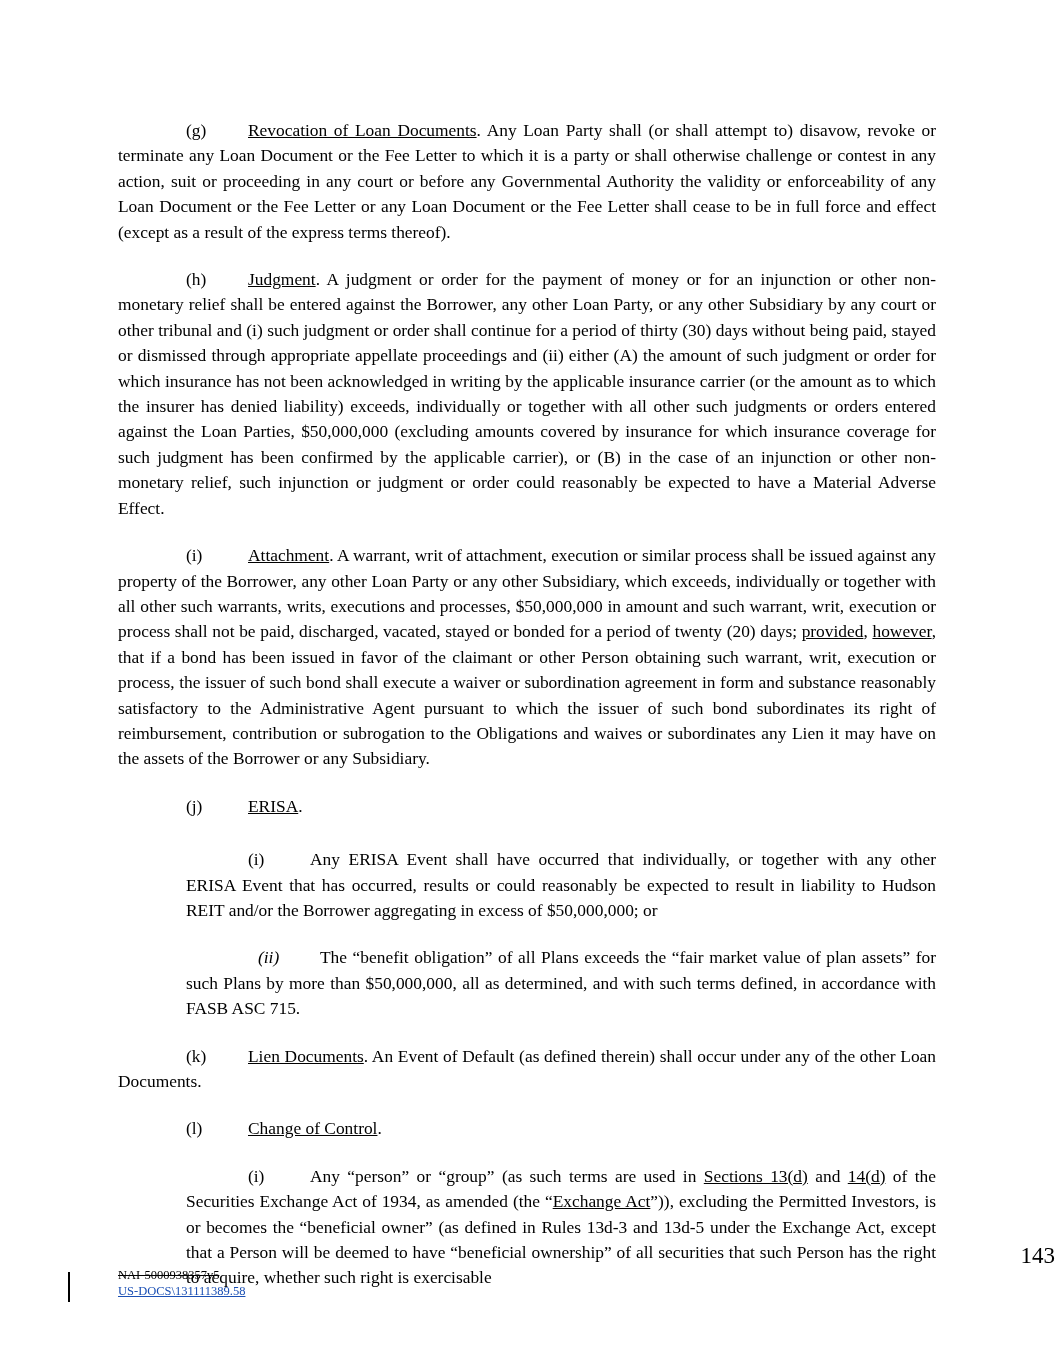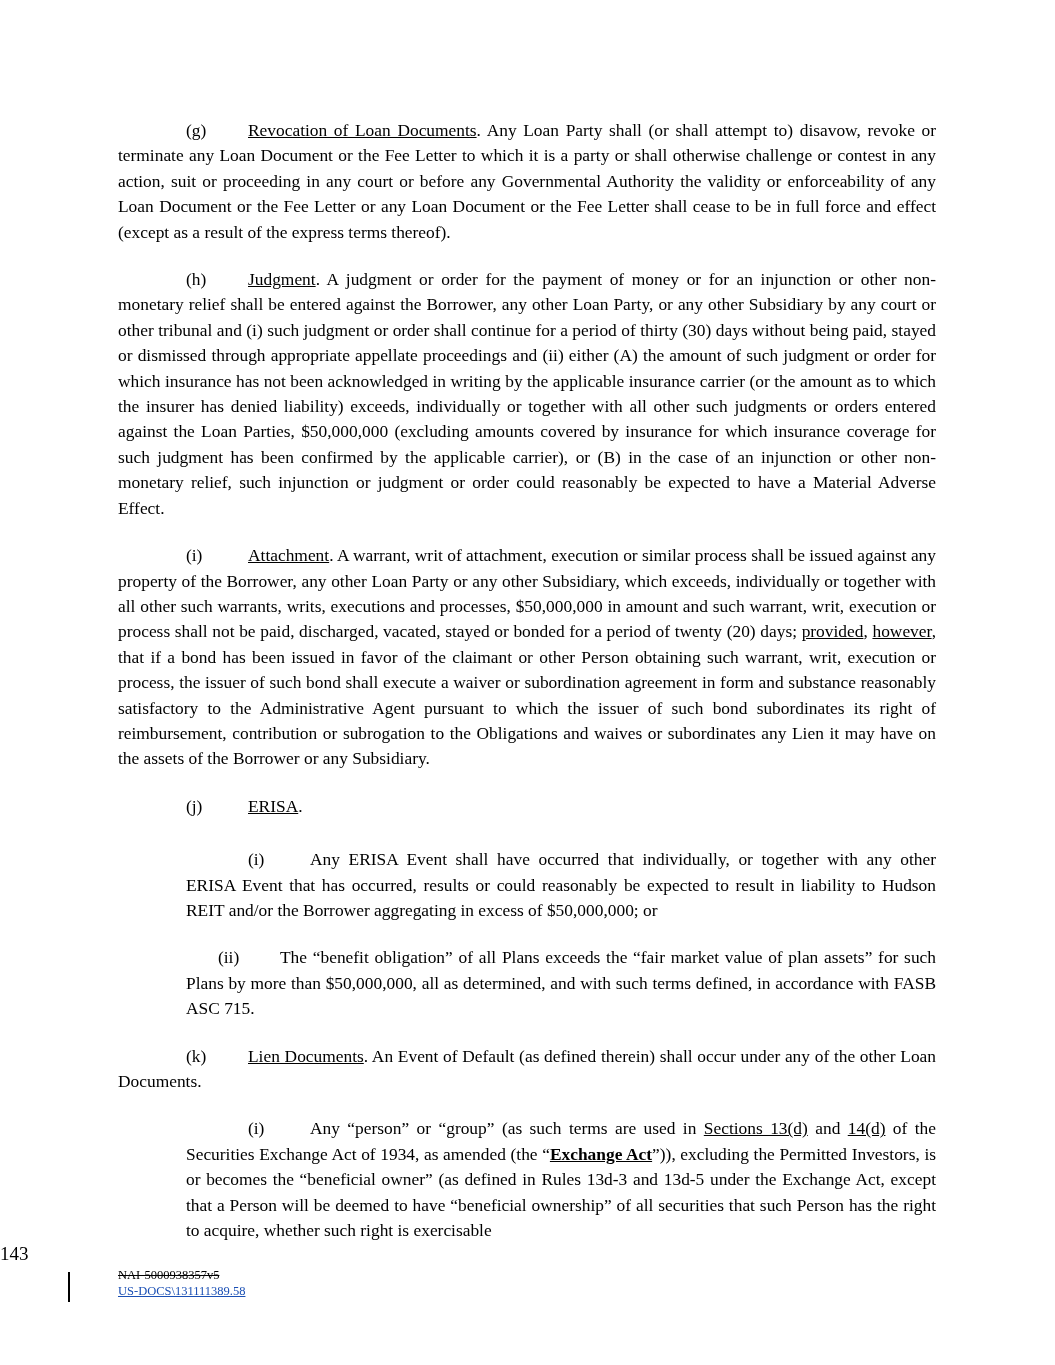--- a/index.html
+++ b/index.html
@@ -41,29 +41,29 @@
   .sub p.para { text-align: justify; }
   .marker {
     display: inline-block;
     width: 62px;
   }
   .marker-sub {
     display: inline-block;
     width: 62px;
   }
   u, .u { text-decoration: underline; }
-  .b { font-weight: bold; }
+  .b { font-weight: normal; }
 
   .pagenum {
     position: absolute;
     top: 1243px;
     left: 0;
     width: 1055px;
-    text-align: left;
-    font-size: 19px;
+    text-align: right;
+    font-size: 23px;
   }
   .footer {
     position: absolute;
     left: 118px;
     top: 1268px;
     font-family: "Liberation Serif", "DejaVu Serif", serif;
     font-size: 12.5px;
     line-height: 1.25;
   }
   .footer .strike {
@@ -103,28 +103,31 @@
 
     <p class="para" style="margin-bottom:28px;">
       <span class="marker" style="margin-left:68px;">(j)</span><span class="u">ERISA</span><span>.</span>
     </p>
 
     <div class="sub">
       <p class="para">
         <span class="marker-sub" style="margin-left:62px;">(i)</span><span>Any ERISA Event shall have occurred that individually, or together with any other ERISA Event that has occurred, results or could reasonably be expected to result in liability to Hudson REIT and/or the Borrower aggregating in excess of $50,000,000; or</span>
       </p>
       <p class="para">
-        <span class="marker-sub" style="margin-left:32px;">(ii)</span><span>The “benefit obligation” of all Plans exceeds the “fair market value of plan assets” for such Plans by more than $50,000,000, all as determined, and with such terms defined, in accordance with FASB ASC 715.</span>
+        <span class="marker-sub" style="margin-left:72px;font-style:italic;">(ii)</span><span>The “benefit obligation” of all Plans exceeds the “fair market value of plan assets” for such Plans by more than $50,000,000, all as determined, and with such terms defined, in accordance with FASB ASC 715.</span>
       </p>
     </div>
 
     <p class="para">
       <span class="marker" style="margin-left:68px;">(k)</span><span class="u">Lien Documents</span><span>.  An Event of Default (as defined therein) shall occur under any of the other Loan Documents.</span>
     </p>
 
+    <p class="para">
+      <span class="marker" style="margin-left:68px;">(l)</span><span class="u">Change of Control</span><span>.</span>
+    </p>
 
     <div class="sub">
       <p class="para">
         <span class="marker-sub" style="margin-left:62px;">(i)</span><span>Any “person” or “group” (as such terms are used in </span><span class="u">Sections 13(d)</span><span> and </span><span class="u">14(d)</span><span> of the Securities Exchange Act of 1934, as amended (the “</span><span class="b u">Exchange Act</span><span>”)), excluding the Permitted Investors, is or becomes the “beneficial owner” (as defined in Rules 13d-3 and 13d-5 under the Exchange Act, except that a Person will be deemed to have “beneficial ownership” of all securities that such Person has the right to acquire, whether such right is exercisable</span>
       </p>
     </div>
 
   </div>
 
   <div class="pagenum">143</div>

